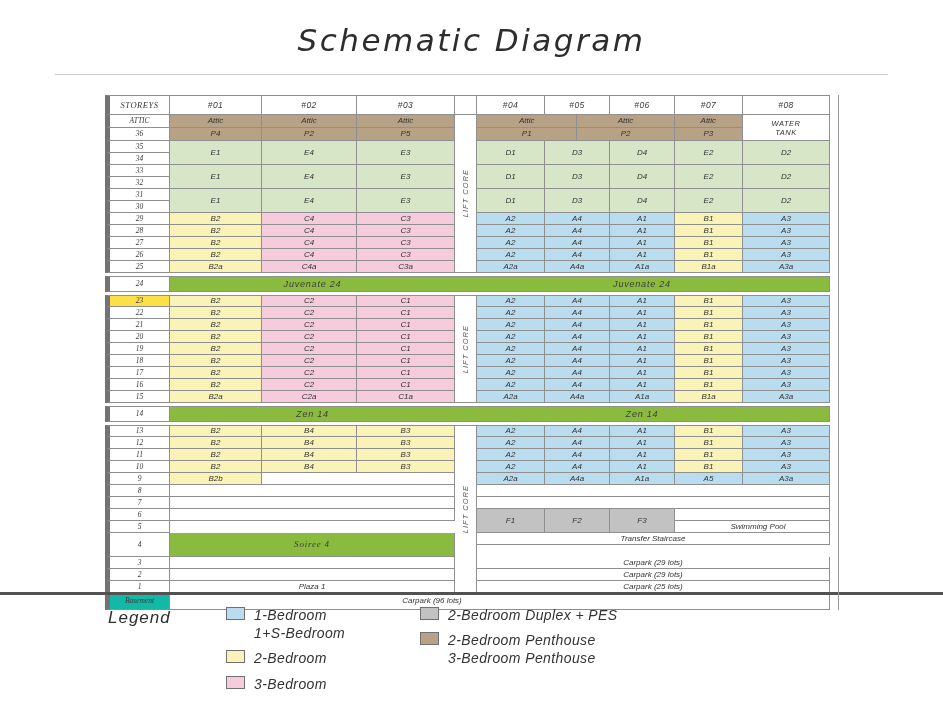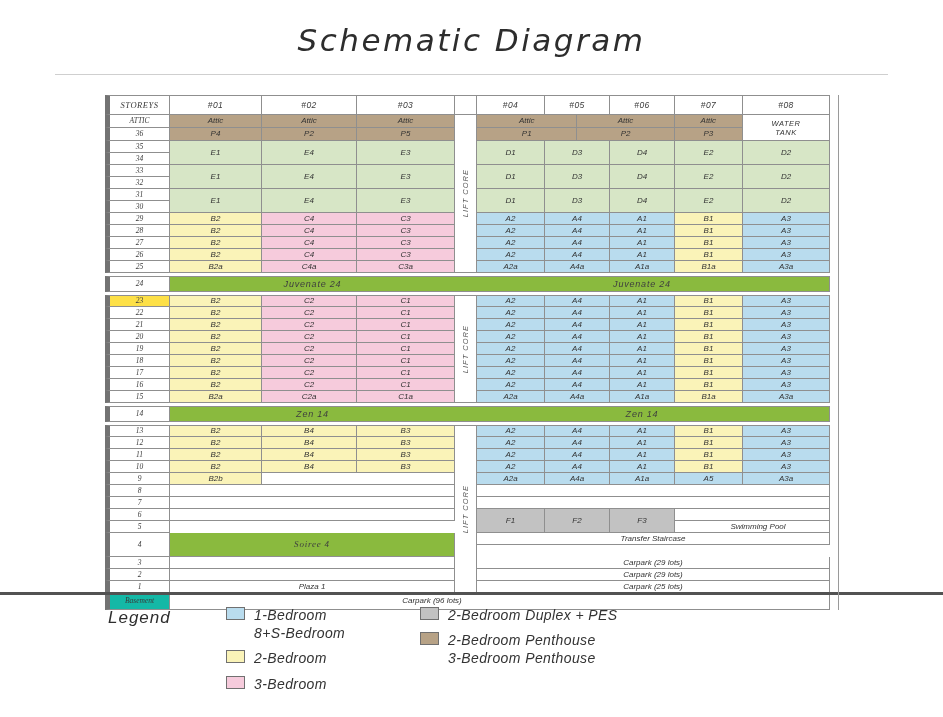--- a/index.html
+++ b/index.html
@@ -337,21 +337,21 @@
     </div>
   <div class="basement-line"></div>
   <div class="right-rule"></div>
   <div class="legend">
     <div class="legend-title">Legend</div>
     <div class="legend-col c1" id="legend-col-1">
         <div class="legend-item">
           <div class="swatch" style="background: rgb(185, 220, 238);"></div>
           <div class="legend-text">
             <div>1-Bedroom</div>
-            <div>8+S-Bedroom</div>
+            <div>1+S-Bedroom</div>
           </div>
         </div>
         <div class="legend-item">
           <div class="swatch" style="background: rgb(250, 243, 184);"></div>
           <div class="legend-text">
             <div>2-Bedroom</div>
           </div>
         </div>
         <div class="legend-item">
           <div class="swatch" style="background: rgb(246, 203, 220);"></div>

